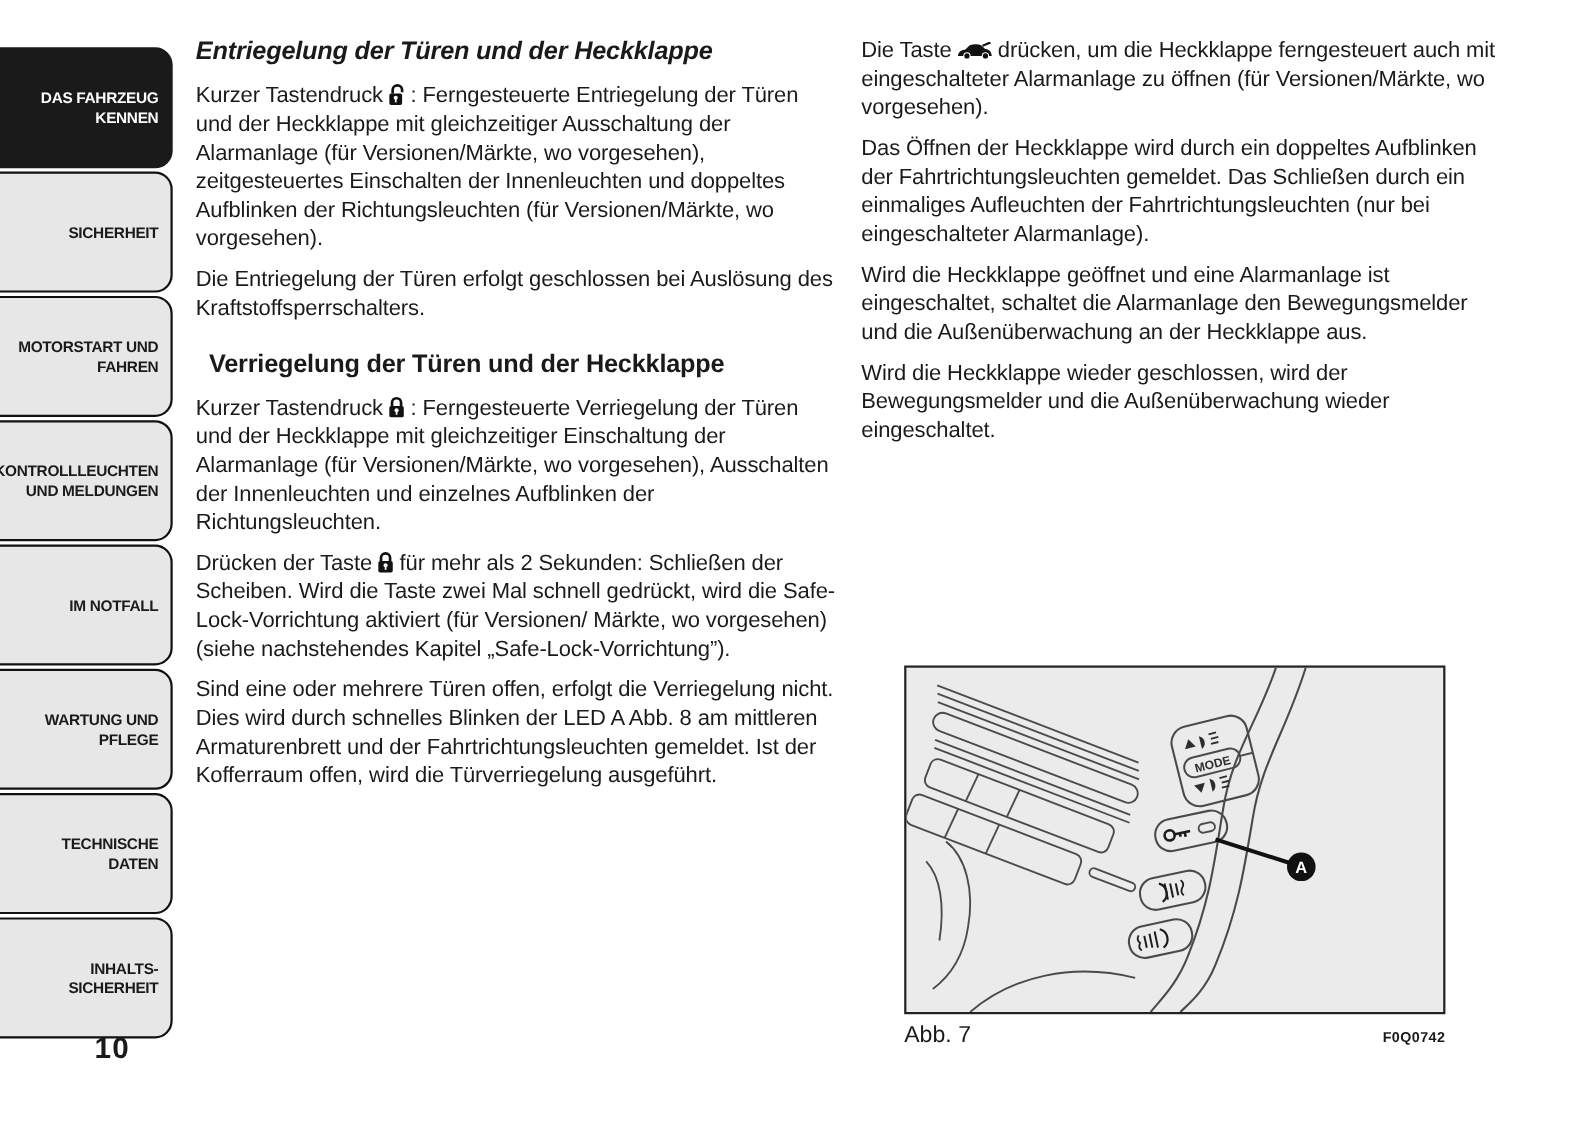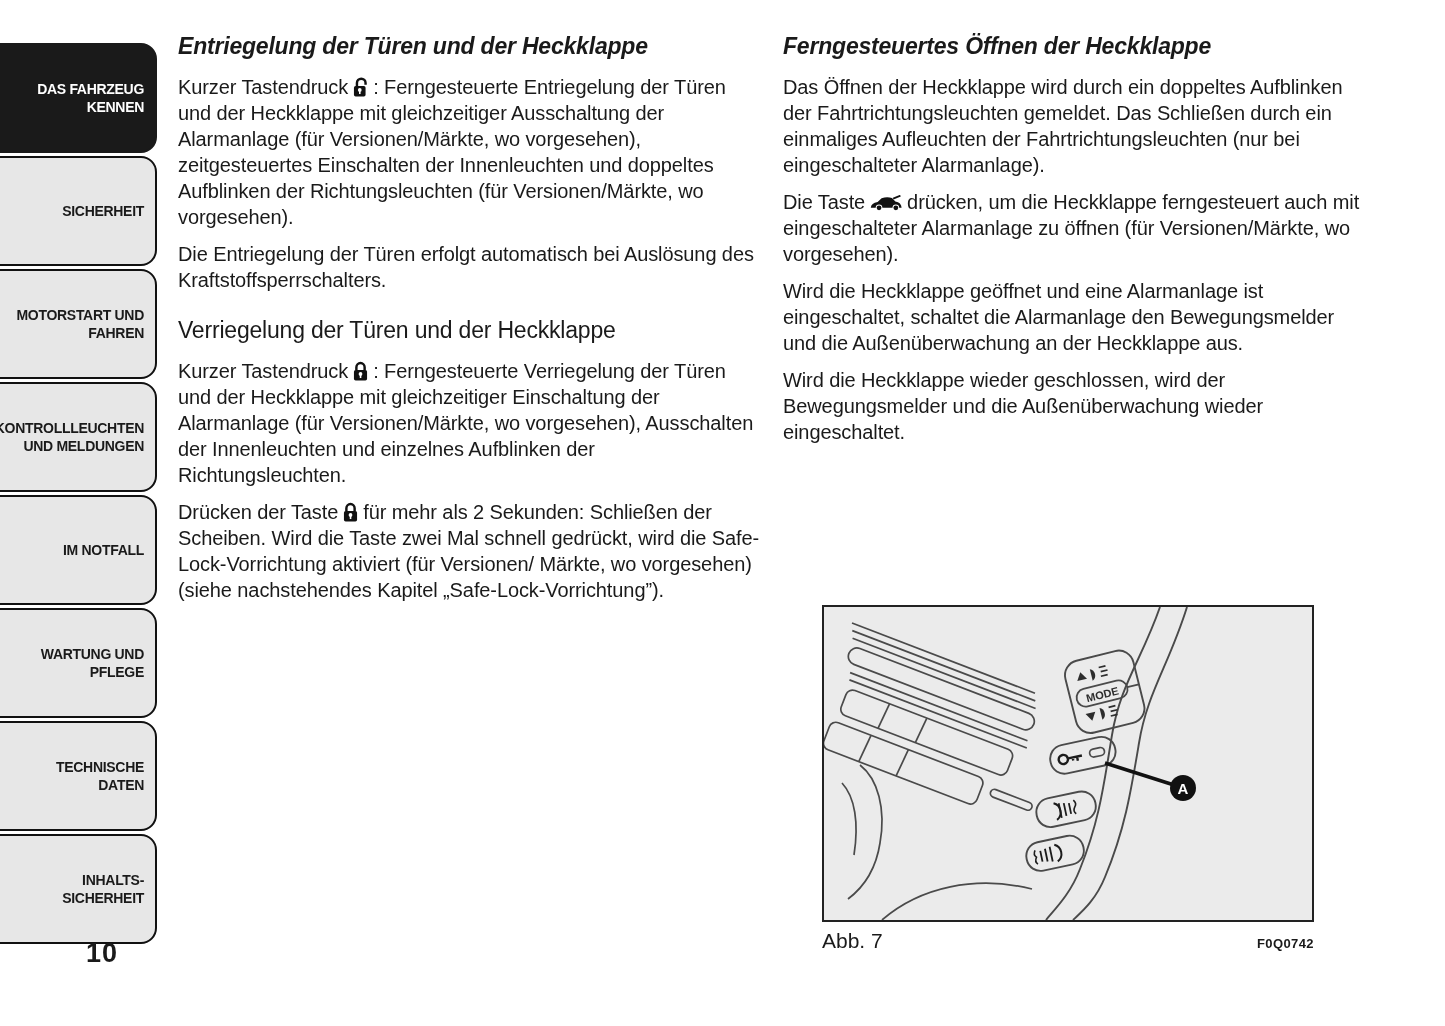--- a/index.html
+++ b/index.html
@@ -22,21 +22,21 @@
   .tab.active{background:#1a1a1a;color:#ffffff;border-color:#1a1a1a;}
   .pagenum{
     position:absolute;left:86px;top:938px;
     font-size:27px;font-weight:bold;letter-spacing:1px;
   }
   
   .col{position:absolute;top:33px;width:585px;}
   .col-left{left:178px;}
   .col-right{left:783px;}
   h1.sect{font-size:23px;font-weight:bold;margin:0 0 14px 0;letter-spacing:-0.2px;font-style:italic;}
-  h2.sect{font-size:23px;font-weight:normal;margin:24px 0 14px 0;letter-spacing:-0.2px;}
+  h2.sect{font-size:23px;font-weight:bold;margin:24px 0 14px 12px;letter-spacing:-0.2px;}
   .col p{font-size:20px;line-height:26px;margin:0 0 11px 0;letter-spacing:-0.1px;}
   .ic{display:inline-block;margin:0 5px;}
   .ic svg{vertical-align:-3px;}
   .ic-car svg{vertical-align:-2px;}
   
   .figure{position:absolute;left:822px;top:605px;width:492px;}
   .figure-box{
     box-sizing:border-box;width:492px;height:317px;
     border:2px solid #222;background:#ebebeb;
   }
@@ -87,51 +87,51 @@
   <h1 class="sect">Entriegelung der Türen und der Heckklappe</h1>
 
   <p><span>Kurzer Tastendruck</span><span class="ic"><svg width="15" height="20" viewBox="0 0 16 21">
           <path d="M4.2 9.5 V6.2 a4.6 4.6 0 0 1 9.2 0 V8.2" fill="none" stroke="#111" stroke-width="2.6"></path>
           <rect x="1" y="9.5" width="12.4" height="11" rx="1.8" fill="#111"></rect>
           <circle cx="7.2" cy="13.6" r="2" fill="#fff"></circle>
           <rect x="6.4" y="14" width="1.7" height="4" fill="#fff"></rect>
         </svg></span><span>: Ferngesteuerte Entriegelung der Türen und der Heckklappe mit gleichzeitiger Ausschaltung der Alarmanlage (für Versionen/Märkte, wo vorgesehen), zeitgesteuertes Einschalten der Innenleuchten und doppeltes Aufblinken der Richtungsleuchten (für Versionen/Märkte, wo vorgesehen).</span></p>
 
 
-  <p>Die Entriegelung der Türen erfolgt automatisch bei Auslösung des Kraftstoffsperrschalters.</p>
+  <p>Die Entriegelung der Türen erfolgt geschlossen bei Auslösung des Kraftstoffsperrschalters.</p>
 
   <h2 class="sect">Verriegelung der Türen und der Heckklappe</h2>
 
   <p><span>Kurzer Tastendruck</span><span class="ic"><svg width="15" height="20" viewBox="0 0 16 21">
           <path d="M3.6 9.5 V6.4 a4.4 4.4 0 0 1 8.8 0 V9.5" fill="none" stroke="#111" stroke-width="2.6"></path>
           <rect x="1" y="9.5" width="14" height="11" rx="1.8" fill="#111"></rect>
           <circle cx="8" cy="13.6" r="2" fill="#fff"></circle>
           <rect x="7.2" y="14" width="1.7" height="4" fill="#fff"></rect>
         </svg></span><span>: Ferngesteuerte Verriegelung der Türen und der Heckklappe mit gleichzeitiger Einschaltung der Alarmanlage (für Versionen/Märkte, wo vorgesehen), Ausschalten der Innenleuchten und einzelnes Aufblinken der Richtungsleuchten.</span></p>
 
   <p><span>Drücken der Taste</span><span class="ic"><svg width="15" height="20" viewBox="0 0 16 21">
           <path d="M3.6 9.5 V6.4 a4.4 4.4 0 0 1 8.8 0 V9.5" fill="none" stroke="#111" stroke-width="2.6"></path>
           <rect x="1" y="9.5" width="14" height="11" rx="1.8" fill="#111"></rect>
           <circle cx="8" cy="13.6" r="2" fill="#fff"></circle>
           <rect x="7.2" y="14" width="1.7" height="4" fill="#fff"></rect>
         </svg></span><span>für mehr als 2 Sekunden: Schließen der Scheiben. Wird die Taste zwei Mal schnell gedrückt, wird die Safe-Lock-Vorrichtung aktiviert (für Versionen/ Märkte, wo vorgesehen) (siehe nachstehendes Kapitel „Safe-Lock-Vorrichtung”).</span></p>
 
+  <p>Sind eine oder mehrere Türen offen, erfolgt die Verriegelung nicht. Dies wird durch schnelles Blinken der LED A Abb. 8 am mittleren Armaturenbrett und der Fahrtrichtungsleuchten gemeldet. Ist der Kofferraum offen, wird die Türverriegelung ausgeführt.</p>
 </section>
 
 <section class="col col-right">
-  <h1 class="sect">Ferngesteuertes Öffnen der Heckklappe</h1>
-
-  <p>Das Öffnen der Heckklappe wird durch ein doppeltes Aufblinken der Fahrtrichtungsleuchten gemeldet. Das Schließen durch ein einmaliges Aufleuchten der Fahrtrichtungsleuchten (nur bei eingeschalteter Alarmanlage).</p>
 
   <p><span>Die Taste</span><span class="ic ic-car"><svg width="32" height="16" viewBox="0 0 40 20">
           <path d="M1 16 q0.5 -6 8.5 -7.2 l5 -4.8 q7 -2.4 13 -0.2 l4.2 4.2 q7.5 1.2 7.8 8 h-3 a4.2 4.2 0 0 0 -8.4 0 h-12.6 a4.2 4.2 0 0 0 -8.4 0 z" fill="#111"></path>
           <circle cx="11.3" cy="16" r="3" fill="#111"></circle>
           <circle cx="32.3" cy="16" r="3" fill="#111"></circle>
           <path d="M29 4.5 l9 -3.6" stroke="#111" stroke-width="2.4" fill="none"></path>
         </svg></span><span>drücken, um die Heckklappe ferngesteuert auch mit eingeschalteter Alarmanlage zu öffnen (für Versionen/Märkte, wo vorgesehen).</span></p>
+
+  <p>Das Öffnen der Heckklappe wird durch ein doppeltes Aufblinken der Fahrtrichtungsleuchten gemeldet. Das Schließen durch ein einmaliges Aufleuchten der Fahrtrichtungsleuchten (nur bei eingeschalteter Alarmanlage).</p>
   <p>Wird die Heckklappe geöffnet und eine Alarmanlage ist eingeschaltet, schaltet die Alarmanlage den Bewegungsmelder und die Außenüberwachung an der Heckklappe aus.</p>
   <p>Wird die Heckklappe wieder geschlossen, wird der Bewegungsmelder und die Außenüberwachung wieder eingeschaltet.</p>
 </section>
 
 <figure class="figure" style="margin:0">
   <div class="figure-box">
     <svg viewBox="0 0 488 313" width="488" height="313">
 
       <g transform="translate(28,16) rotate(21)" stroke="#4a4a4a" stroke-width="1.7" fill="none">
         <line x1="0" y1="0" x2="196" y2="0"></line>

